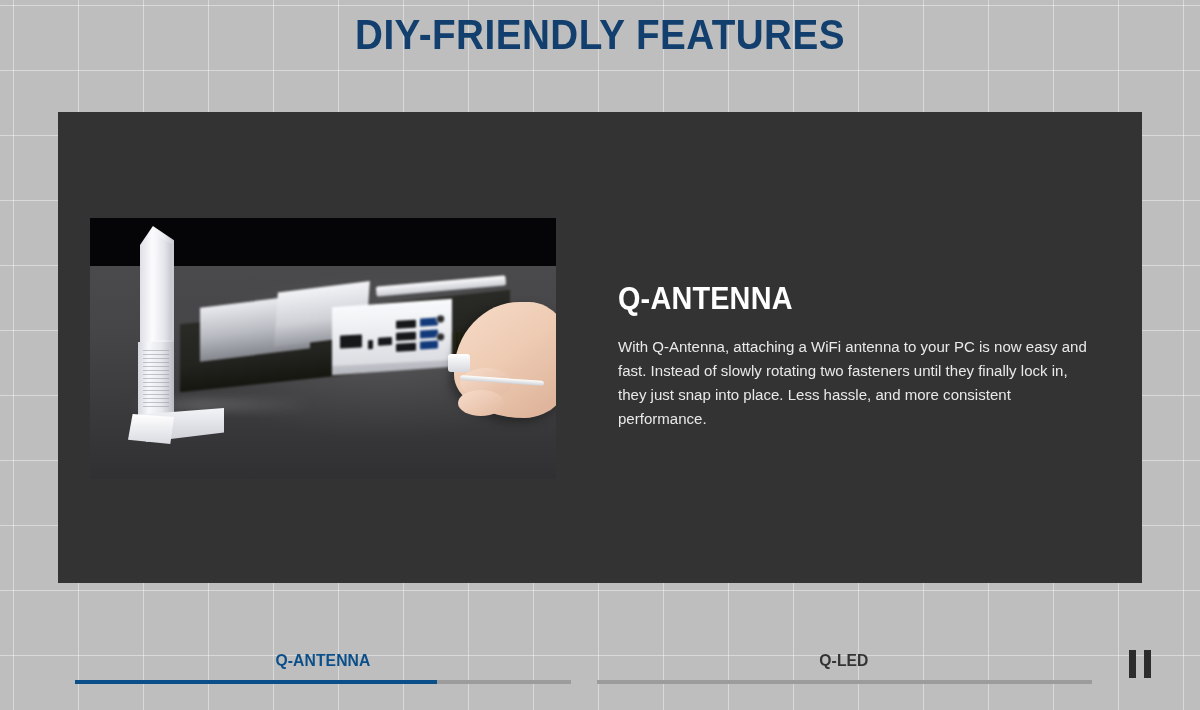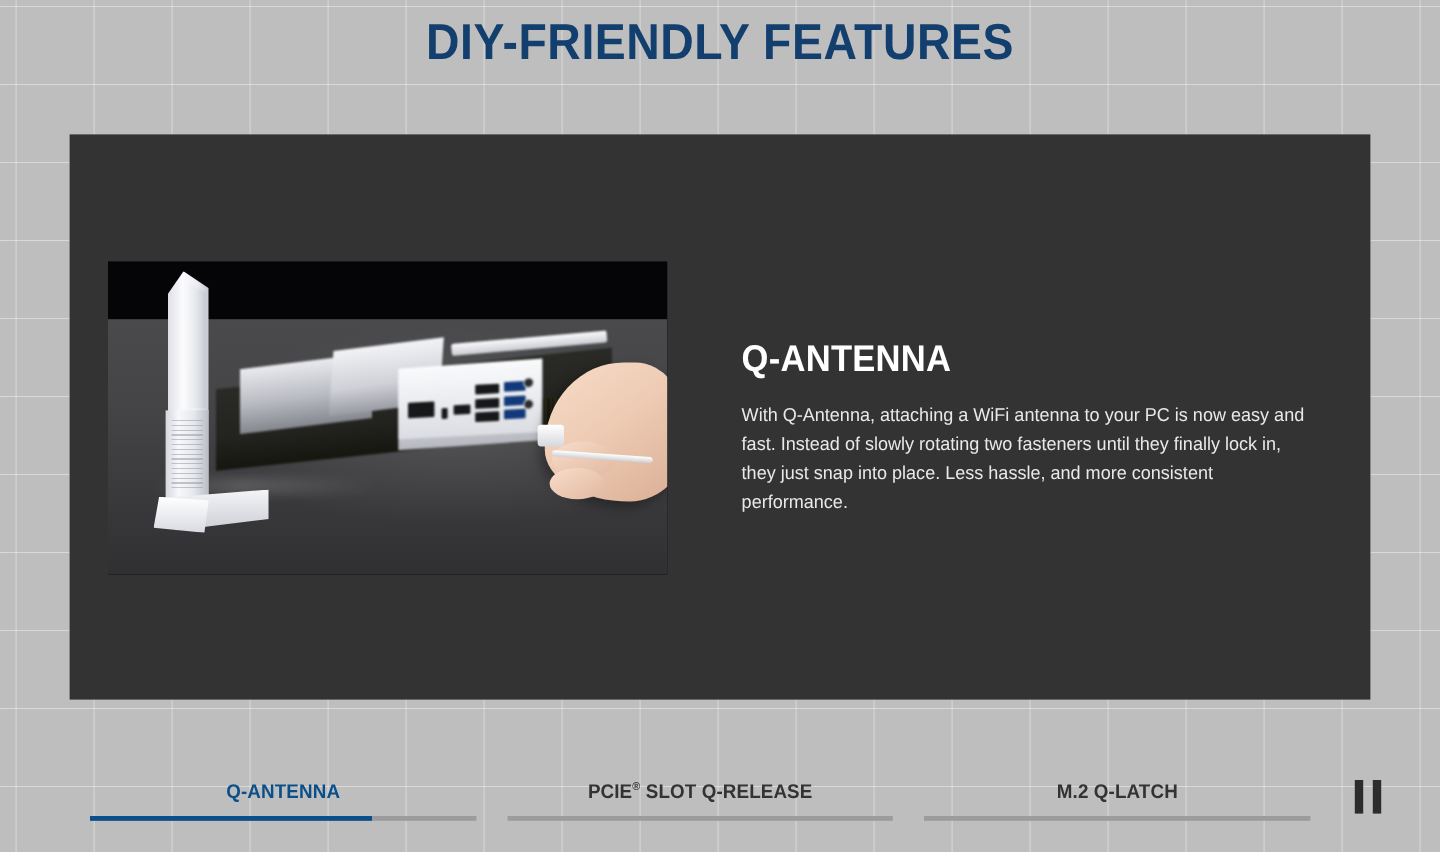--- a/index.html
+++ b/index.html
@@ -389,27 +389,21 @@
 
 <div class="tabbar">
   <div class="tabs" id="tabs">
       <div class="tab active">
         <div class="tab-label">Q-ANTENNA</div>
         <div class="tab-track">
           <div class="tab-fill" style="width: 73%;"></div>
         </div>
       </div>
       <div class="tab">
-        <div class="tab-label">PCIE<sup>®</sup> SLOT Q-RELEASE</div>
-        <div class="tab-track">
-          <div class="tab-fill" style="width: 0%;"></div>
-        </div>
-      </div>
-      <div class="tab">
-        <div class="tab-label">M.2 Q-LATCH</div>
+        <div class="tab-label">Q-LED</div>
         <div class="tab-track">
           <div class="tab-fill" style="width: 0%;"></div>
         </div>
       </div>
     </div>
 
   <div class="pause-button" title="Pause">
     <span class="pause-bar"></span>
     <span class="pause-bar"></span>
   </div>

